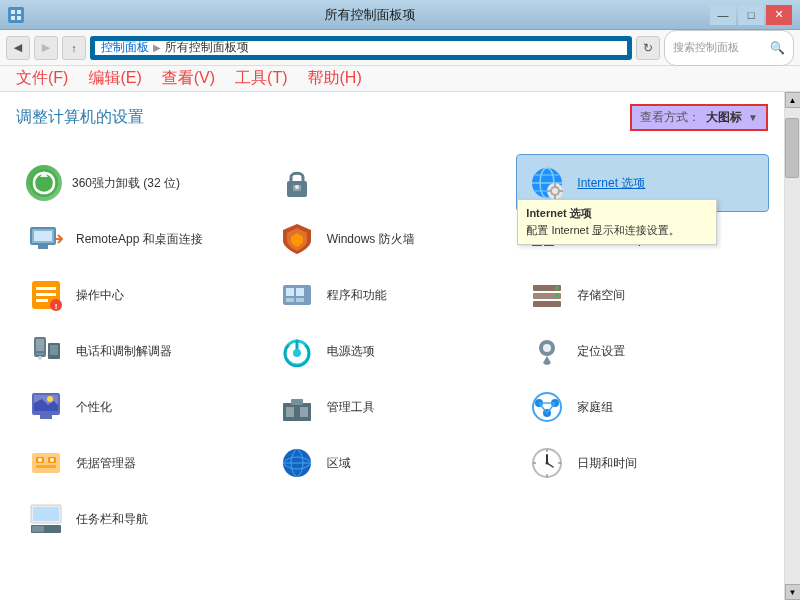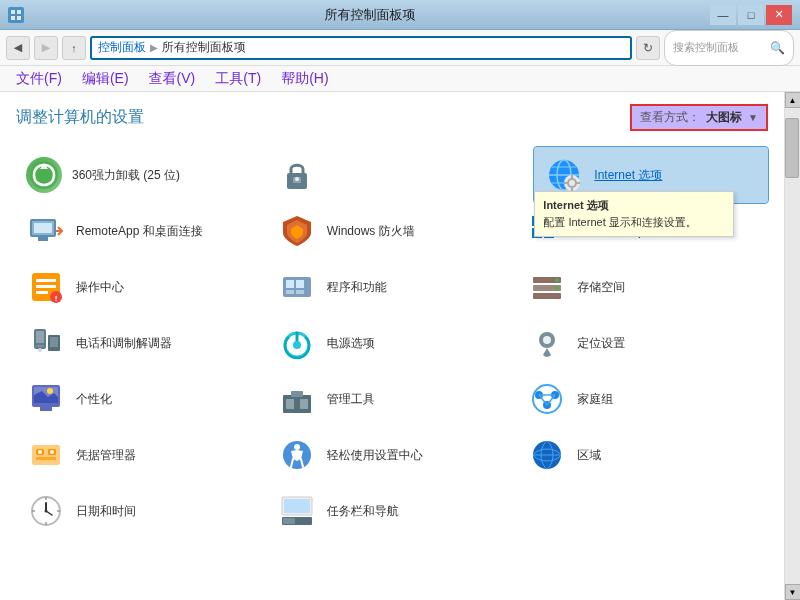--- a/index.html
+++ b/index.html
@@ -64,21 +64,21 @@
       border-radius: 3px;
       cursor: pointer;
       font-size: 11px;
       display: flex; align-items: center; justify-content: center;
       color: #555;
     }
     .nav-btn.disabled { color: #bbb; cursor: default; }
     .breadcrumb-bar {
       flex: 1;
       height: 24px;
-      border: 2px solid #0369a1;
+      border: 5px solid #0369a1;
       background: #fff;
       border-radius: 3px;
       display: flex;
       align-items: center;
       padding: 0 6px;
       font-size: 12px;
       color: #333;
       gap: 4px;
     }
     .breadcrumb-sep { color: #999; font-size: 10px; }
@@ -113,43 +113,43 @@
       display: flex;
       align-items: center;
       padding: 0 8px;
       border-bottom: 1px solid #ddd;
       gap: 4px;
     }
     .menu-item {
       padding: 2px 8px;
       cursor: pointer;
       border-radius: 3px;
-      font-size: 14px;
-      color: #6d28d9;
+      font-size: 16px;
+      color: #ef4444;
     }
 
     
     .content-area {
       display: flex;
       height: calc(600px - 30px - 36px - 26px);
       background: #fff;
     }
     .main-panel {
       flex: 1;
       padding: 12px 16px;
       overflow-y: auto;
       position: relative;
     }
 
     
     .page-header {
       display: flex;
       justify-content: space-between;
       align-items: center;
-      margin-bottom: 16px;
+      margin-bottom: 24px;
     }
     .page-title {
       font-size: 16px;
       color: #2e7db0;
       font-weight: normal;
     }
     .view-options {
       display: flex;
       align-items: center;
       gap: 6px;
@@ -180,21 +180,20 @@
       align-items: center;
       gap: 10px;
       padding: 8px 10px;
       cursor: pointer;
       border-radius: 3px;
       position: relative;
     }
     .grid-item.active-selected {
       background: #b8d8f0;
       outline: 1px solid #5b9bd5;
-      margin-left: 17px;
     }
     .item-icon {
       width: 40px; height: 40px;
       flex-shrink: 0;
       display: flex; align-items: center; justify-content: center;
       position: relative;
     }
     .item-label {
       font-size: 12px;
       color: #0066cc;
@@ -322,21 +321,21 @@
 
       <div class="grid-item">
         <div class="item-icon icon-360">
           <svg width="32" height="32" viewBox="0 0 32 32">
             <circle cx="16" cy="16" r="14" fill="#4caf50"></circle>
             <path d="M16 6 C10 6, 6 10, 6 16 C6 22, 10 26, 16 26" stroke="white" stroke-width="2.5" fill="none"></path>
             <path d="M16 26 C22 26, 26 22, 26 16 C26 10, 22 6, 16 6" stroke="white" stroke-width="2.5" fill="none"></path>
             <polygon points="16,4 20,10 12,10" fill="#fff" opacity="0.9"></polygon>
           </svg>
         </div>
-        <span class="item-label no-link">360强力卸载 (25 位)</span>
+        <span class="item-label no-link">360强力卸载 (32 位)</span>
       </div>
 
       <div class="grid-item">
         <div class="item-icon">
           <svg width="36" height="36" viewBox="0 0 36 36">
             <rect x="8" y="16" width="20" height="16" rx="2" fill="#607d8b"></rect>
             <path d="M12 16 V12 C12 7, 24 7, 24 12 V16" stroke="#607d8b" stroke-width="3" fill="none"></path>
             <rect x="14" y="20" width="8" height="6" rx="1" fill="#90a4ae"></rect>
             <circle cx="18" cy="22" r="2" fill="#eceff1"></circle>
           </svg>
@@ -534,32 +533,20 @@
             <rect x="8" y="12" width="8" height="6" rx="1" fill="#ff9800"></rect>
             <rect x="20" y="12" width="8" height="6" rx="1" fill="#ff9800"></rect>
             <rect x="8" y="20" width="20" height="3" fill="#ffa726"></rect>
             <circle cx="12" cy="15" r="2" fill="#fff"></circle>
             <circle cx="24" cy="15" r="2" fill="#fff"></circle>
           </svg>
         </div>
         <span class="item-label no-link">凭据管理器</span>
       </div>
 
-      <div class="grid-item">
-        <div class="item-icon">
-          <svg width="36" height="36" viewBox="0 0 36 36">
-            <circle cx="18" cy="18" r="14" fill="#4a90d9"></circle>
-            <circle cx="18" cy="10" r="3" fill="white"></circle>
-            <path d="M12 14 L18 13 L24 14 L22 22 L18 24 L14 22 Z" fill="white"></path>
-            <line x1="14" y1="22" x2="12" y2="30" stroke="white" stroke-width="2" stroke-linecap="round"></line>
-            <line x1="22" y1="22" x2="24" y2="30" stroke="white" stroke-width="2" stroke-linecap="round"></line>
-          </svg>
-        </div>
-        <span class="item-label no-link">轻松使用设置中心</span>
-      </div>
 
       <div class="grid-item">
         <div class="item-icon">
           <svg width="36" height="36" viewBox="0 0 36 36">
             <circle cx="18" cy="18" r="14" fill="#1565c0"></circle>
             <path d="M4 18 C4 18, 8 12, 18 12 C28 12, 32 18, 32 18 C32 18, 28 24, 18 24 C8 24, 4 18, 4 18Z" fill="none" stroke="#42a5f5" stroke-width="1"></path>
             <path d="M18 4 C18 4, 12 8, 12 18 C12 28, 18 32, 18 32 C18 32, 24 28, 24 18 C24 8, 18 4, 18 4Z" fill="none" stroke="#42a5f5" stroke-width="1"></path>
             <line x1="4" y1="18" x2="32" y2="18" stroke="#42a5f5" stroke-width="1"></line>
           </svg>
         </div>

